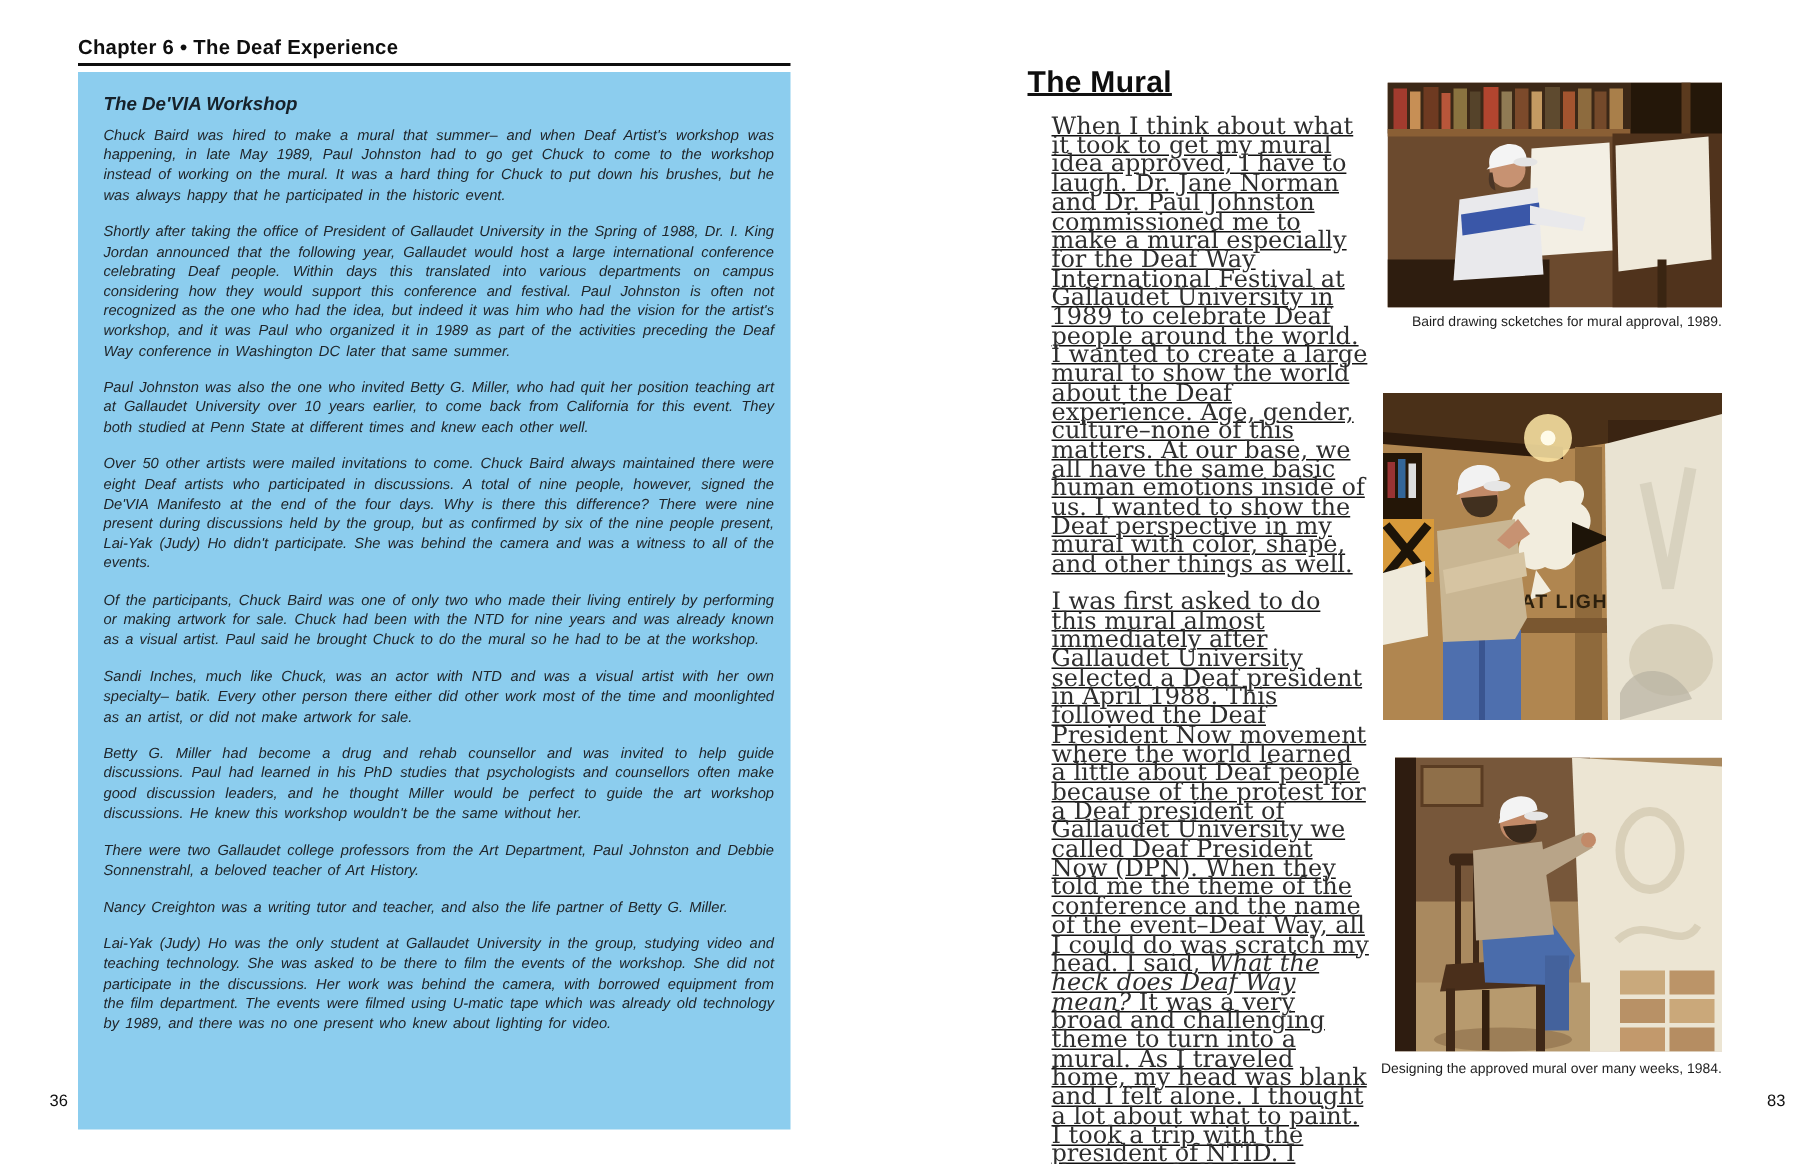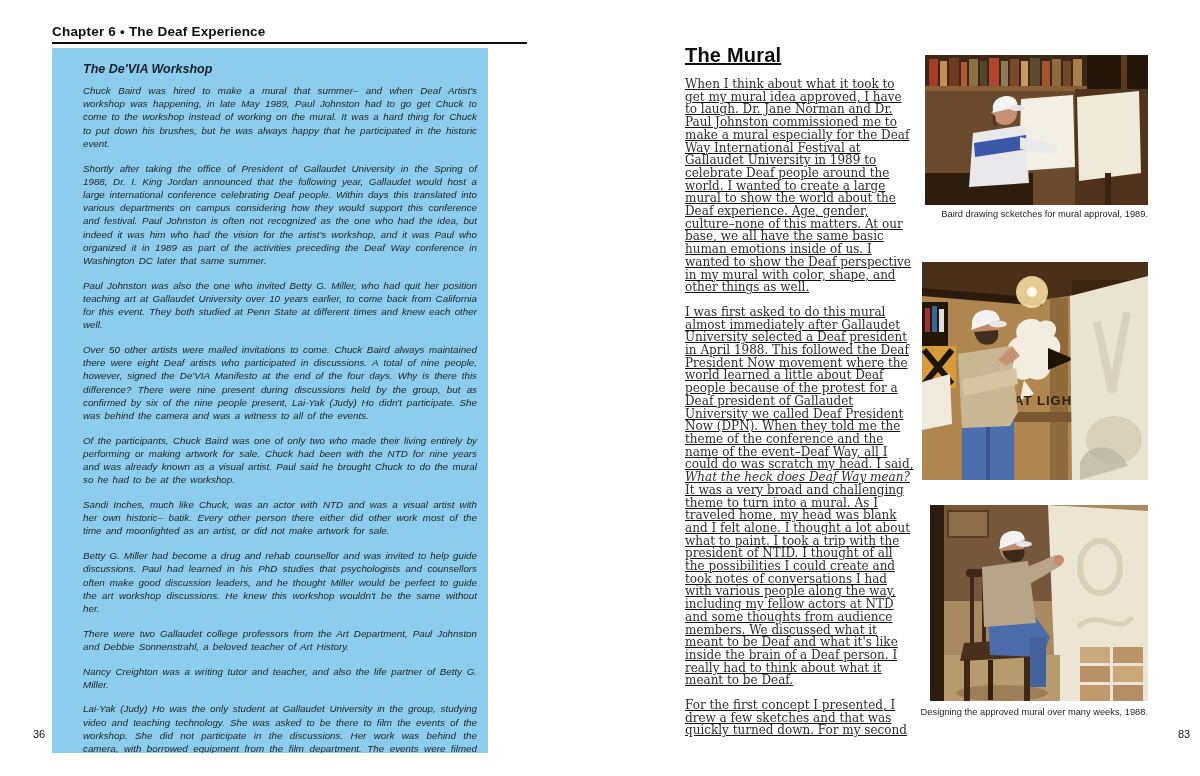--- a/index.html
+++ b/index.html
@@ -4,35 +4,35 @@
 <style>
   html,body { margin:0; padding:0; background:#ffffff; }
   body { width:1200px; height:776px; position:relative; overflow:hidden;
          font-family:"Liberation Sans", sans-serif; color:#111; }
 
   
   .chapter-header { position:absolute; left:52px; top:24px; width:475px;
     font-size:13.5px; font-weight:bold; letter-spacing:.2px; color:#0e0e0e; }
   .header-rule { position:absolute; left:52px; top:42px; width:475px; height:2px; background:#0e0e0e; }
 
-  .blue-box { position:absolute; left:52px; top:48px; width:436px; height:705px;
-    background:#8CCDEE; box-sizing:border-box; padding:11px 11px 0 31px; overflow:hidden; }
+  .blue-box { position:absolute; left:52px; top:48px; width:475px; height:705px;
+    background:#8CCDEE; box-sizing:border-box; padding:11px 11px 0 17px; overflow:hidden; }
   .box-title { font-size:12.5px; font-weight:bold; font-style:italic; color:#16212a; margin:3px 0 8px 0; }
   .box-paras p { font-size:9.8px; font-style:italic; line-height:13.2px; text-align:justify;
     color:#20262b; margin:0 0 11.5px 0; word-spacing:1.4px; }
 
   .pageno { position:absolute; top:728px; font-size:11px; color:#111; }
   .pageno-left { left:33px; }
   .pageno-right { left:1152px;padding-left:26px; }
 
   
   .mural-col { position:absolute; left:685px; top:44px; width:230px;text-decoration:underline; }
   .mural-heading { font-size:20px; font-weight:bold; color:#0e0e0e; margin:0 0 11px 0; letter-spacing:.2px; }
-  .mural-paras p { font-family:"DejaVu Serif", serif; font-size:12px; line-height:12.7px;
-    color:#2e2e2e; margin:0 0 12px 0; }
+  .mural-paras p { font-family:"DejaVu Serif", serif; font-size:16px; line-height:12.7px;
+    color:#2e2e2e; margin:0 0 12px 16px; }
   .mural-paras .it { font-style:italic; }
 
   
   .photo { position:absolute; display:block; }
   .photo svg { display:block; width:100%; height:100%; }
   .photo-1 { left:925px; top:55px;  width:223px; height:150px; }
   .photo-2 { left:922px; top:262px; width:226px; height:218px; }
   .photo-3 { left:930px; top:505px; width:218px; height:196px; }
 
   .caption { position:absolute; font-size:9.3px; color:#1e1e1e; text-align:right; }
@@ -46,21 +46,21 @@
 <div class="header-rule"></div>
 
 <div class="blue-box" style="background: rgb(140, 205, 238);">
   <div class="box-title">The De'VIA Workshop</div>
   <div class="box-paras">
       <p>Chuck Baird was hired to make a mural that summer– and when Deaf Artist's workshop was happening, in late May 1989, Paul Johnston had to go get Chuck to come to the workshop instead of working on the mural. It was a hard thing for Chuck to put down his brushes, but he was always happy that he participated in the historic event.</p>
       <p>Shortly after taking the office of President of Gallaudet University in the Spring of 1988, Dr. I. King Jordan announced that the following year, Gallaudet would host a large international conference celebrating Deaf people. Within days this translated into various departments on campus considering how they would support this conference and festival. Paul Johnston is often not recognized as the one who had the idea, but indeed it was him who had the vision for the artist's workshop, and it was Paul who organized it in 1989 as part of the activities preceding the Deaf Way conference in Washington DC later that same summer.</p>
       <p>Paul Johnston was also the one who invited Betty G. Miller, who had quit her position teaching art at Gallaudet University over 10 years earlier, to come back from California for this event. They both studied at Penn State at different times and knew each other well.</p>
       <p>Over 50 other artists were mailed invitations to come. Chuck Baird always maintained there were eight Deaf artists who participated in discussions. A total of nine people, however, signed the De'VIA Manifesto at the end of the four days. Why is there this difference? There were nine present during discussions held by the group, but as confirmed by six of the nine people present, Lai-Yak (Judy) Ho didn't participate. She was behind the camera and was a witness to all of the events.</p>
       <p>Of the participants, Chuck Baird was one of only two who made their living entirely by performing or making artwork for sale. Chuck had been with the NTD for nine years and was already known as a visual artist. Paul said he brought Chuck to do the mural so he had to be at the workshop.</p>
-      <p>Sandi Inches, much like Chuck, was an actor with NTD and was a visual artist with her own historic– batik. Every other person there either did other work most of the time and moonlighted as an artist, or did not make artwork for sale.</p>
+      <p>Sandi Inches, much like Chuck, was an actor with NTD and was a visual artist with her own specialty– batik. Every other person there either did other work most of the time and moonlighted as an artist, or did not make artwork for sale.</p>
       <p>Betty G. Miller had become a drug and rehab counsellor and was invited to help guide discussions. Paul had learned in his PhD studies that psychologists and counsellors often make good discussion leaders, and he thought Miller would be perfect to guide the art workshop discussions. He knew this workshop wouldn't be the same without her.</p>
       <p>There were two Gallaudet college professors from the Art Department, Paul Johnston and Debbie Sonnenstrahl, a beloved teacher of Art History.</p>
       <p>Nancy Creighton was a writing tutor and teacher, and also the life partner of Betty G. Miller.</p>
       <p>Lai-Yak (Judy) Ho was the only student at Gallaudet University in the group, studying video and teaching technology. She was asked to be there to film the events of the workshop. She did not participate in the discussions. Her work was behind the camera, with borrowed equipment from the film department. The events were filmed using U-matic tape which was already old technology by 1989, and there was no one present who knew about lighting for video.</p>
     </div>
 </div>
 
 <div class="pageno pageno-left">36</div>
 
 <div class="mural-col">
@@ -177,15 +177,15 @@
     <rect x="100" y="132" width="16" height="50" fill="#44629c"></rect>
     <path d="M52,62 L98,56 L106,118 L54,122 Z" fill="#b8a488"></path>
     <polygon points="92,64 126,50 132,60 98,80" fill="#b8a488"></polygon>
     <circle cx="129" cy="55" r="5" fill="#c28a68"></circle>
     <circle cx="82" cy="44" r="12" fill="#c28a68"></circle>
     <path d="M72,46 Q76,60 90,56 Q96,52 94,44 Z" fill="#3a2a1c"></path>
     <path d="M70,40 Q69,28 82,26 Q94,25 95,35 L69,44 Z" fill="#f3f3f3"></path>
     <ellipse cx="94" cy="39" rx="8" ry="3" fill="#e6e6e6"></ellipse>
   </svg>
 </div>
-<div class="caption caption-3">Designing the approved mural over many weeks, 1988.</div>
+<div class="caption caption-3">Designing the approved mural over many weeks, 1984.</div>
 
 <div class="pageno pageno-right">83</div>
 
 </body></html>

